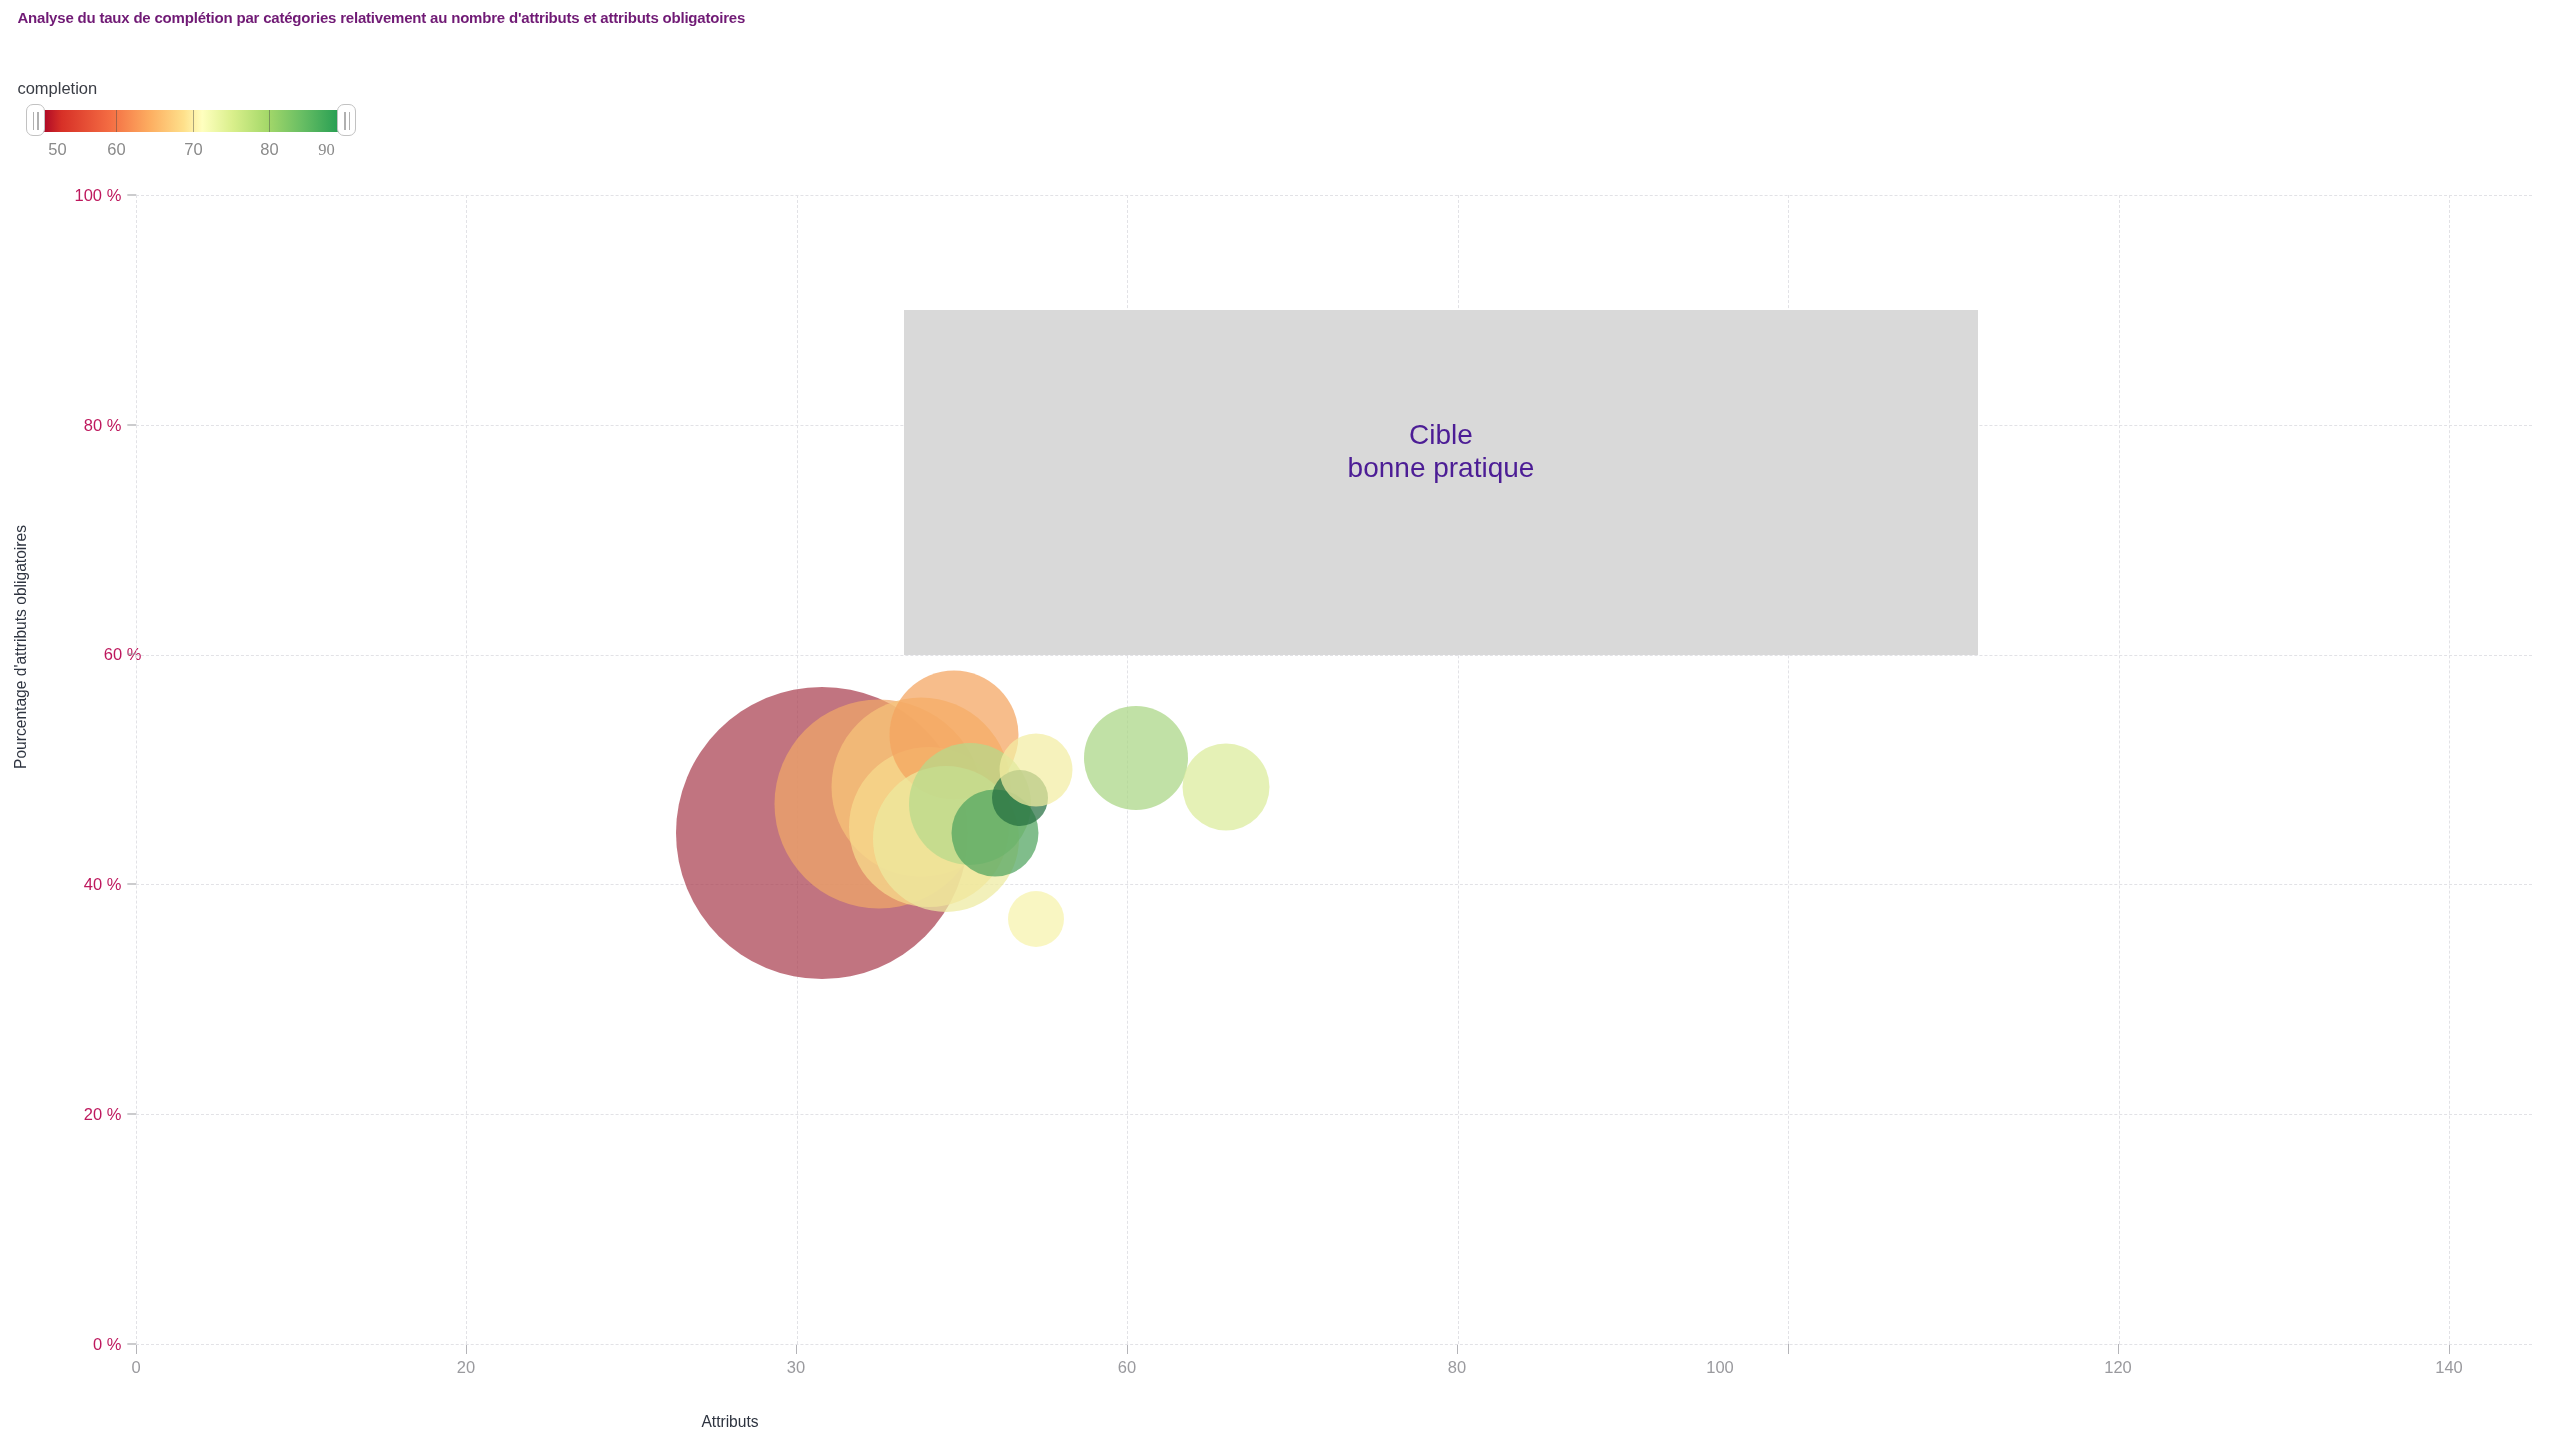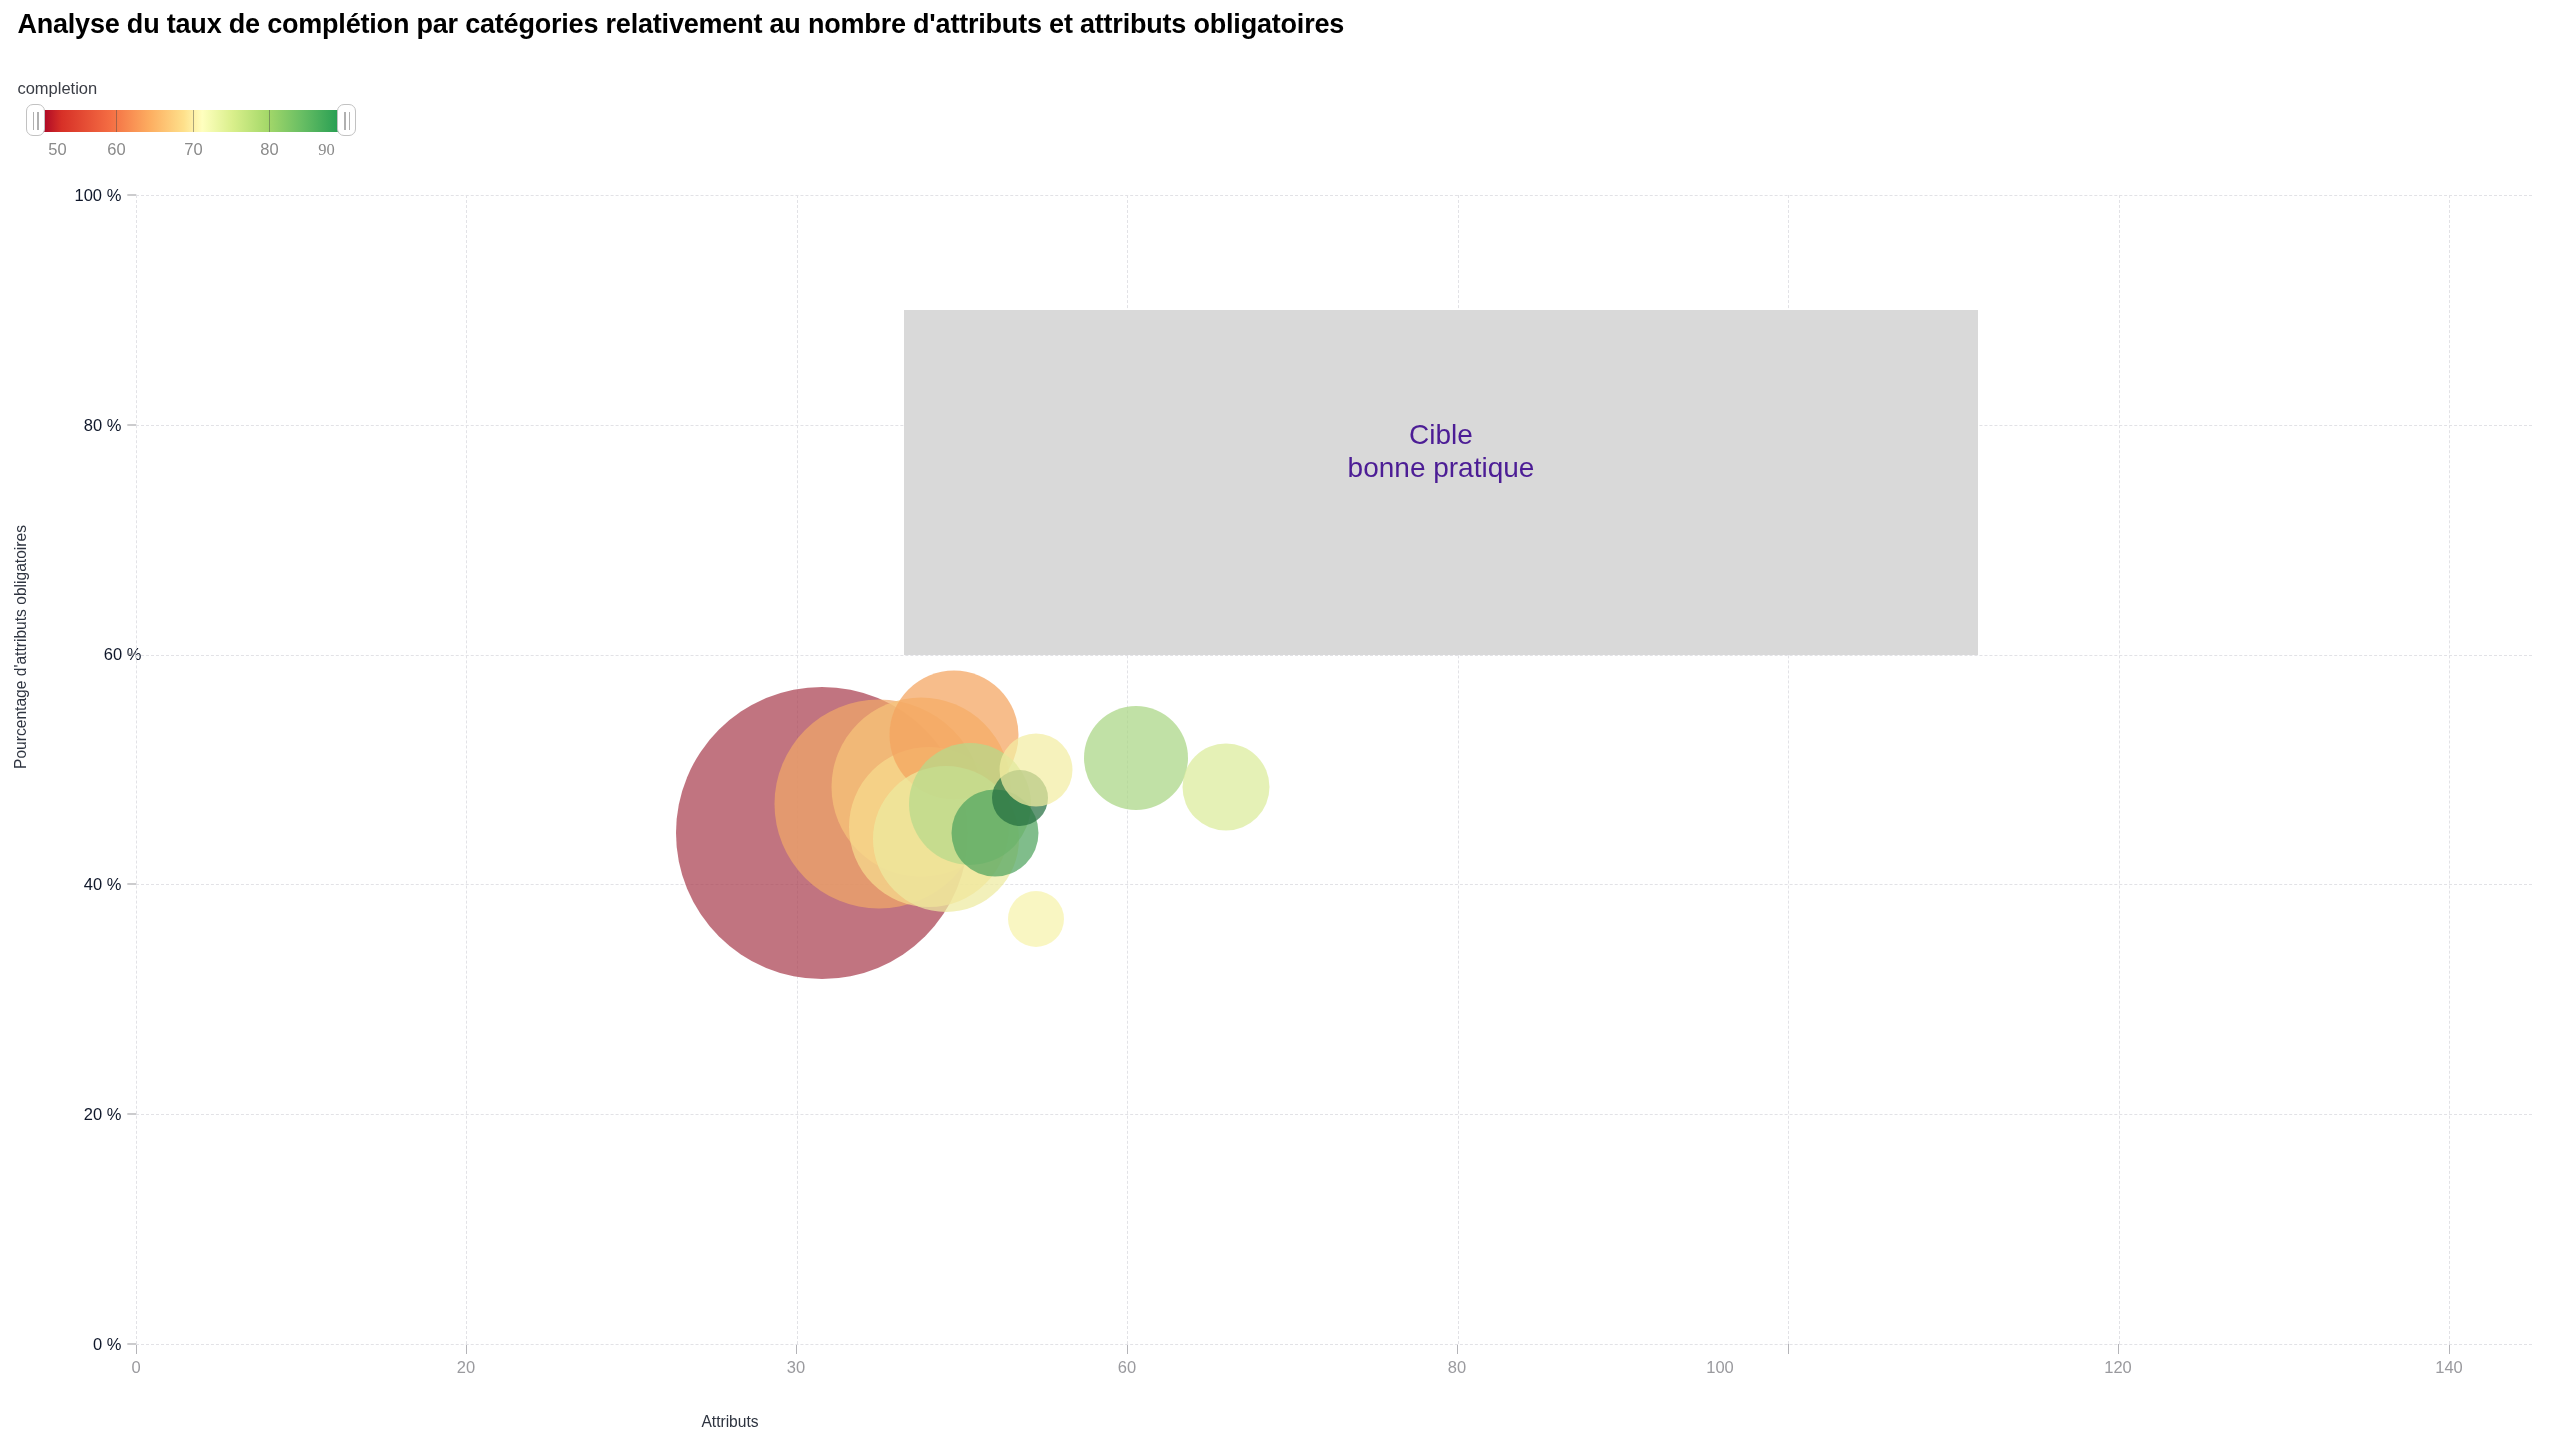--- a/index.html
+++ b/index.html
@@ -14,23 +14,23 @@
     color: #2e3440;
     overflow: hidden;
     position: relative;
   }
 
   
   #chart-title {
     position: absolute;
     left: 17.4px;
     top: 8.7px;
-    font-size: 27px;
+    font-size: 15px;
     font-weight: bold;
-    color: #000000;
+    color: #701a75;
     letter-spacing: -0.2px;
     white-space: nowrap;
   }
 
   
   #legend {
     position: absolute;
     left: 17.4px;
     top: 80px;
     width: 365px;
@@ -135,21 +135,21 @@
     position: absolute;
     top: 0;
     height: 1149px;
     width: 0;
     border-left: 1.3px dashed #e2e2e6;
   }
   #y-ticks { position: absolute; left: 0; top: 0; }
   .ytick {
     position: absolute;
     font-size: 16.5px;
-    color: #0f172a;
+    color: #be185d;
     white-space: nowrap;
     transform: translate(-100%, -50%);
     padding-right: 8.7px;
     text-align: center;
   }
   .ytick-dash {
     position: absolute;
     width: 8.7px;
     height: 0;
     border-top: 1.3px solid #9a9a9e;

